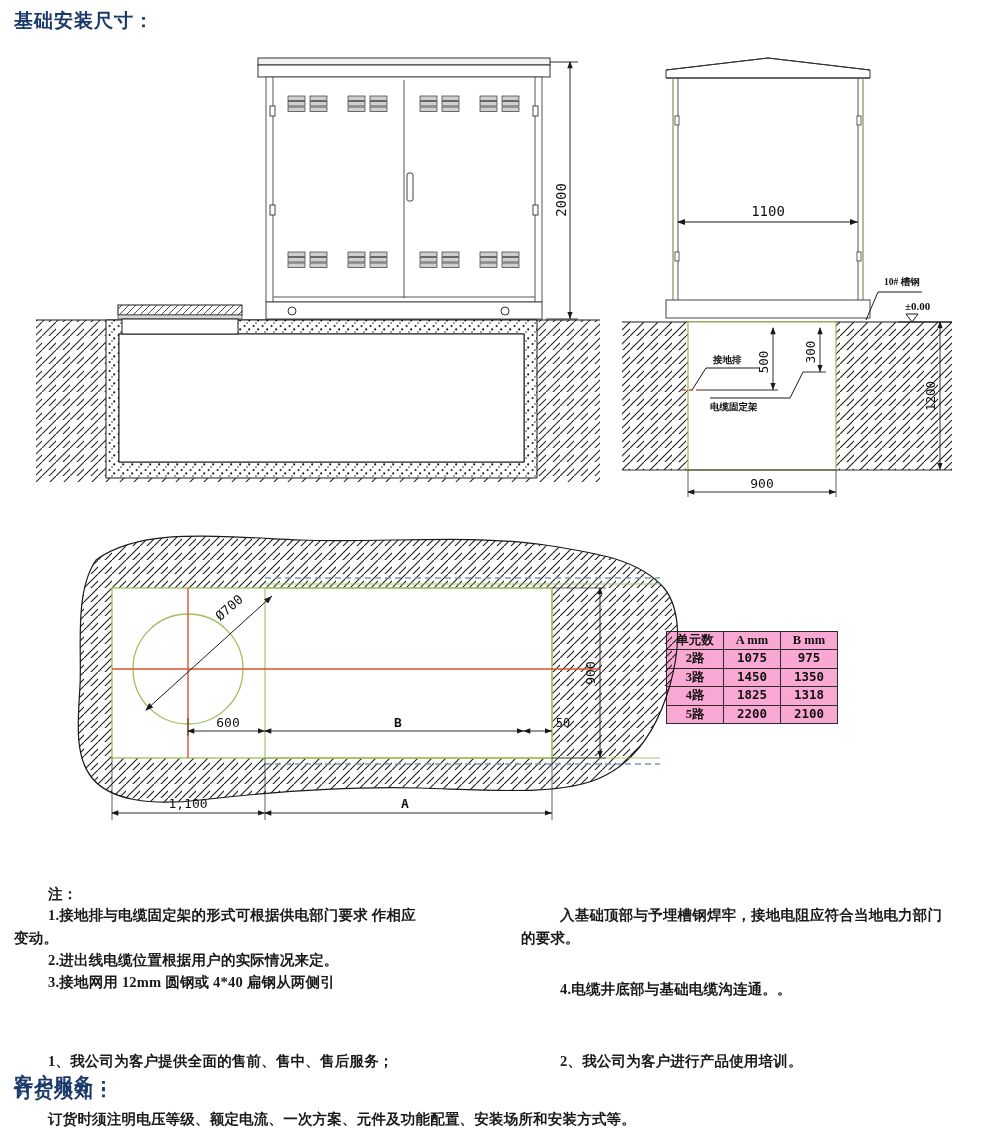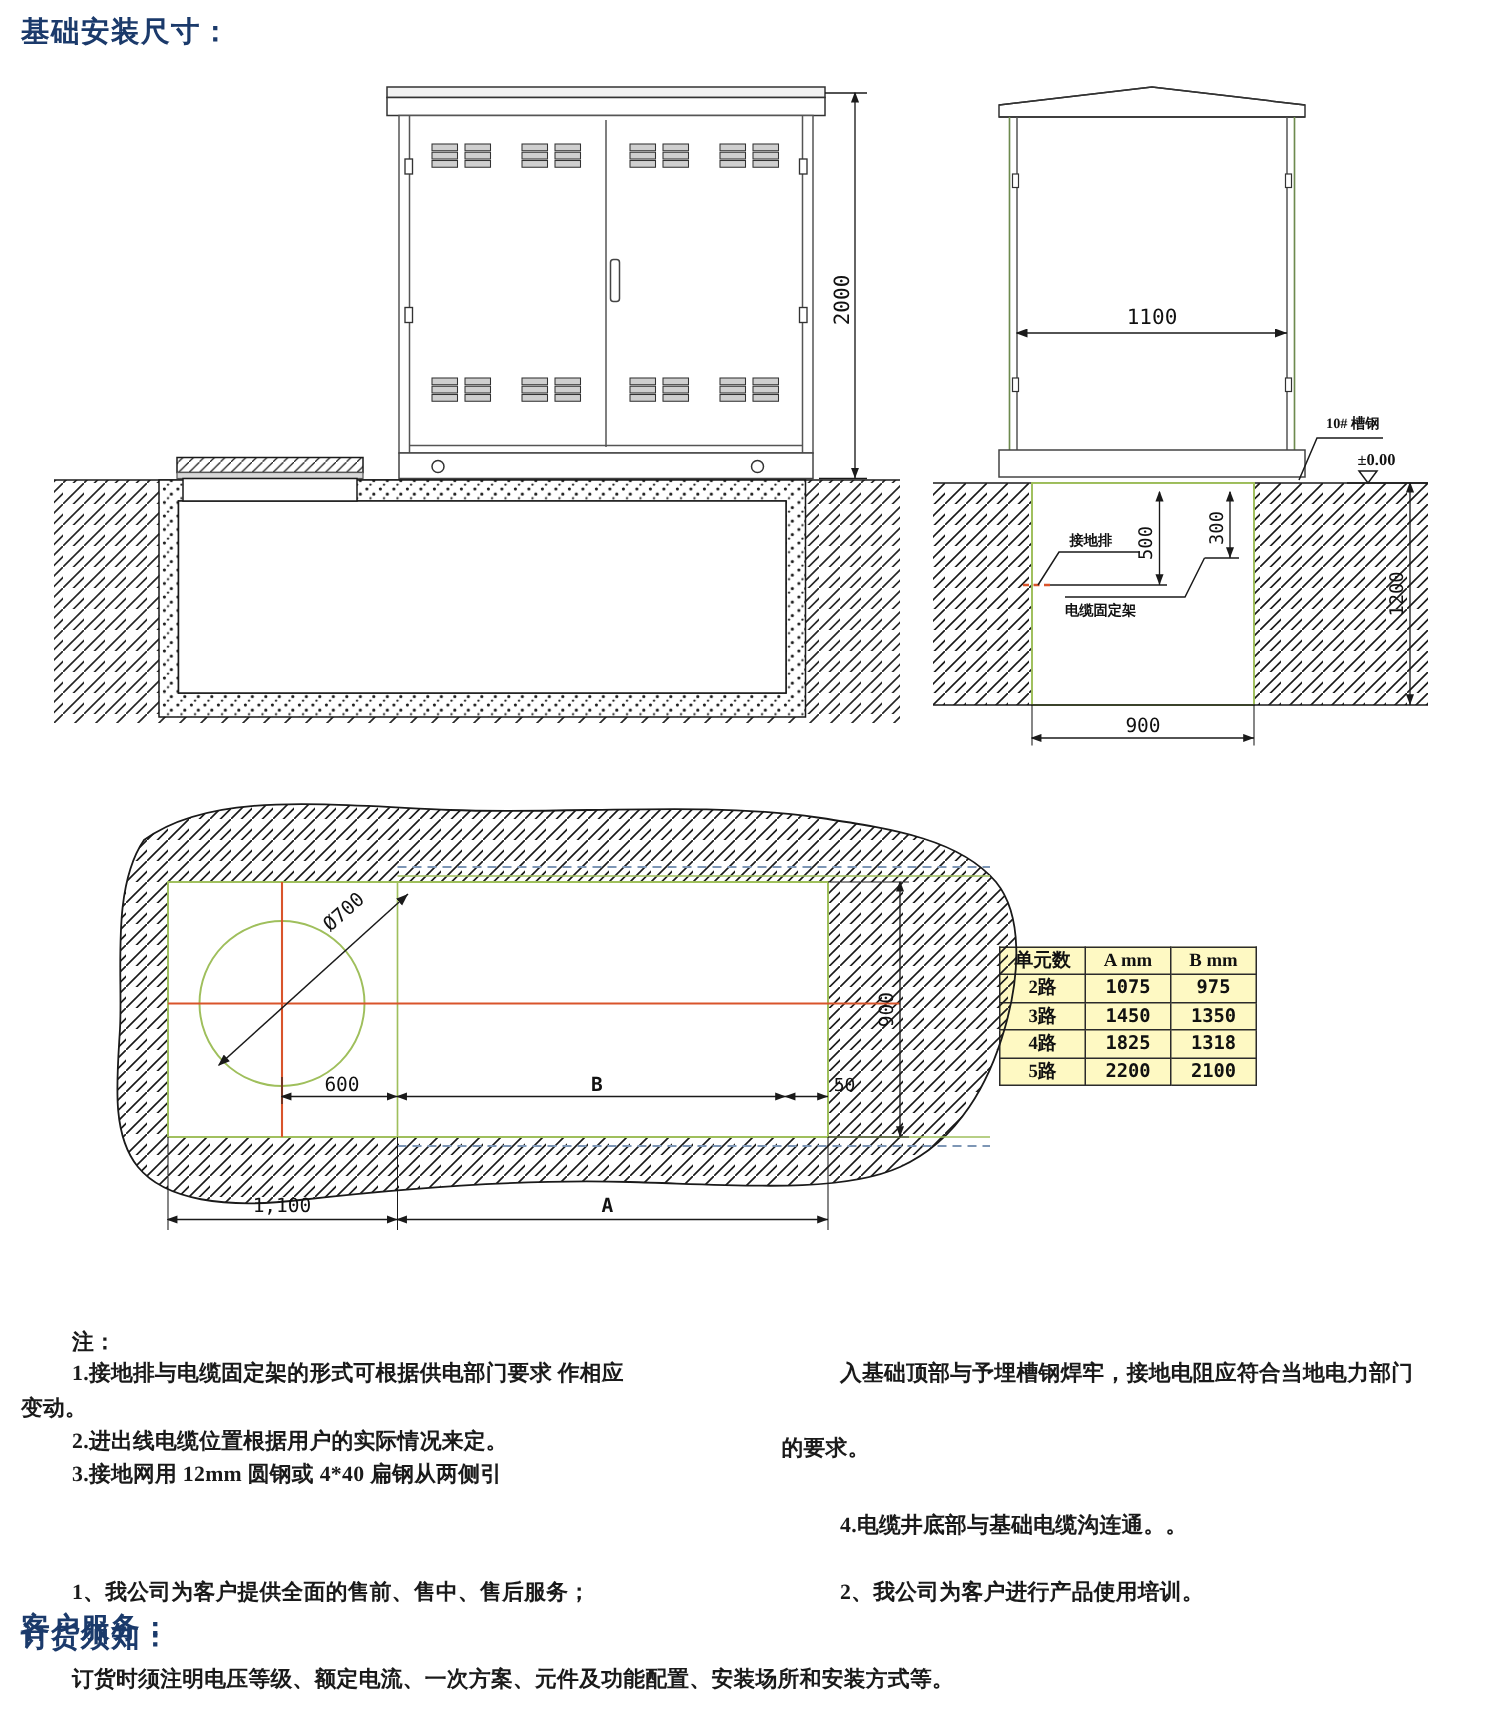--- a/index.html
+++ b/index.html
@@ -41,21 +41,21 @@
     font-family: "Liberation Serif", "DejaVu Serif", serif;
     font-weight: bold;
     font-size: 14.5px;
     color: #1a1a1a;
     white-space: nowrap;
     letter-spacing: 0.2px;
   }
   .note-col-l { left: 48px; }
   .note-hang  { left: 14px; }
   .note-col-r { left: 560px; }
-  .note-hang-r{ left: 521px; margin-top: 27px; }
+  .note-hang-r{ left: 521px; }
 
   
   svg.dwg {
     position: absolute;
     left: 0; top: 0;
     width: 990px; height: 1147px;
     overflow: visible;
   }
   svg.dwg text {
     font-family: "DejaVu Sans Mono", "Liberation Mono", monospace;
@@ -64,21 +64,21 @@
   .cn-lbl {
     font-family: "Liberation Serif", "DejaVu Serif", serif !important;
     font-weight: bold;
   }
   
   #spec-table {
     position: absolute;
     left: 666px;
     top: 631px;
     border-collapse: collapse;
-    background: #fef9c3;
+    background: #f9a8d4;
   }
   #spec-table td, #spec-table th {
     border: 1px solid #2b2b2b;
     font-family: "DejaVu Sans Mono", "Liberation Mono", monospace;
     font-size: 12.5px;
     font-weight: bold;
     text-align: center;
     padding: 1px 0 2px 0;
     color: #111;
     line-height: 1.15;
@@ -101,21 +101,21 @@
   <div class="heading" id="title-order">订货须知：</div>
 
   <div class="body-text note-col-l" style="top:885px;">注：</div>
   <div class="body-text note-col-l" style="top:906px;">1.接地排与电缆固定架的形式可根据供电部门要求  作相应</div>
   <div class="body-text note-hang" style="top:929px;">变动。</div>
   <div class="body-text note-col-l" style="top:951px;">2.进出线电缆位置根据用户的实际情况来定。</div>
   <div class="body-text note-col-l" style="top:973px;">3.接地网用 12mm 圆钢或 4*40 扁钢从两侧引</div>
 
   <div class="body-text note-col-r" style="top:906px;">入基础顶部与予埋槽钢焊牢，接地电阻应符合当地电力部门</div>
   <div class="body-text note-hang-r" style="top:929px;">的要求。</div>
-  <div class="body-text note-col-r" style="top:1007px;">4.电缆井底部与基础电缆沟连通。。</div>
+  <div class="body-text note-col-r" style="top:980px;">4.电缆井底部与基础电缆沟连通。。</div>
 
   <div class="body-text" style="left:48px; top:1052px;">1、我公司为客户提供全面的售前、售中、售后服务；</div>
   <div class="body-text" style="left:560px; top:1052px;">2、我公司为客户进行产品使用培训。</div>
 
   <div class="body-text" style="left:48px; top:1110px;">订货时须注明电压等级、额定电流、一次方案、元件及功能配置、安装场所和安装方式等。</div>
 
   <table id="spec-table">
     <thead>
       <tr>
         <th>单元数</th>

